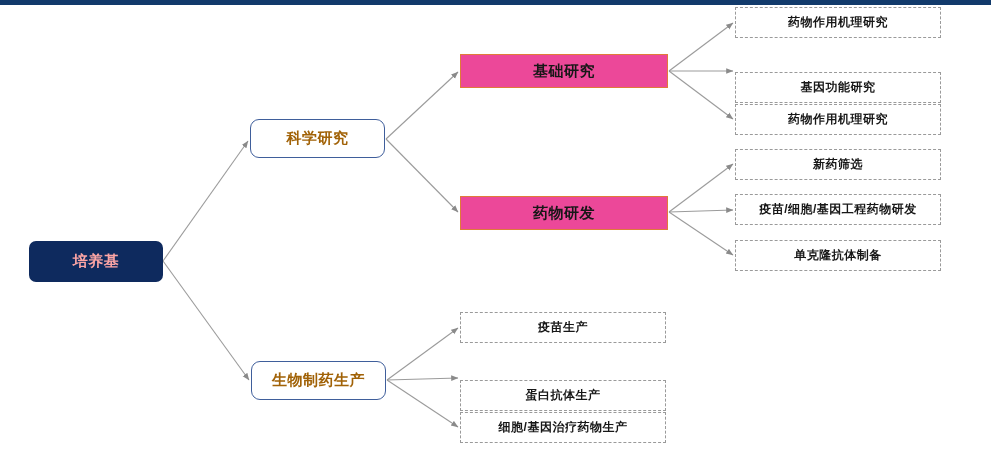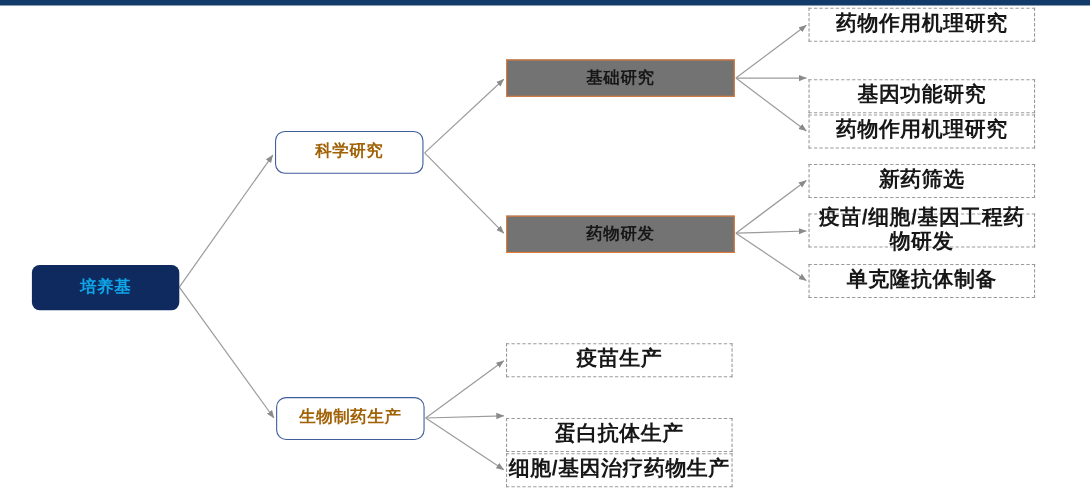--- a/index.html
+++ b/index.html
@@ -34,44 +34,44 @@
     display: flex;
     align-items: center;
     justify-content: center;
     text-align: center;
     font-weight: bold;
     line-height: 1.1;
     letter-spacing: 0.5px;
   }
   .node-root {
     background: #0E2A5E;
-    color: #0ea5e9;
+    color: #fca5a5;
     border-radius: 7px;
     font-size: 15px;
   }
   .node-mid {
     background: #ffffff;
     color: #a16207;
     border: 1.6px solid #3F5E9B;
     border-radius: 9px;
     font-size: 15px;
   }
   .node-cat {
-    background: #737373;
+    background: #ec4899;
     color: #171717;
     border: 1.6px solid #E07B39;
     border-radius: 0;
     font-size: 15px;
   }
   .node-leaf {
     background: #ffffff;
     color: #171717;
     border: 1.4px dashed #9A9A9A;
     border-radius: 0;
-    font-size: 19px;
+    font-size: 12px;
   }
 </style>
 </head>
 <body>
 
 <div id="topbar"></div>
 
 <svg id="canvas" width="991" height="452" viewBox="0 0 991 452" xmlns="http://www.w3.org/2000/svg">
   <defs>
     <marker id="arrowhead" markerWidth="7" markerHeight="7" refX="6.2" refY="3" orient="auto" markerUnits="strokeWidth">

